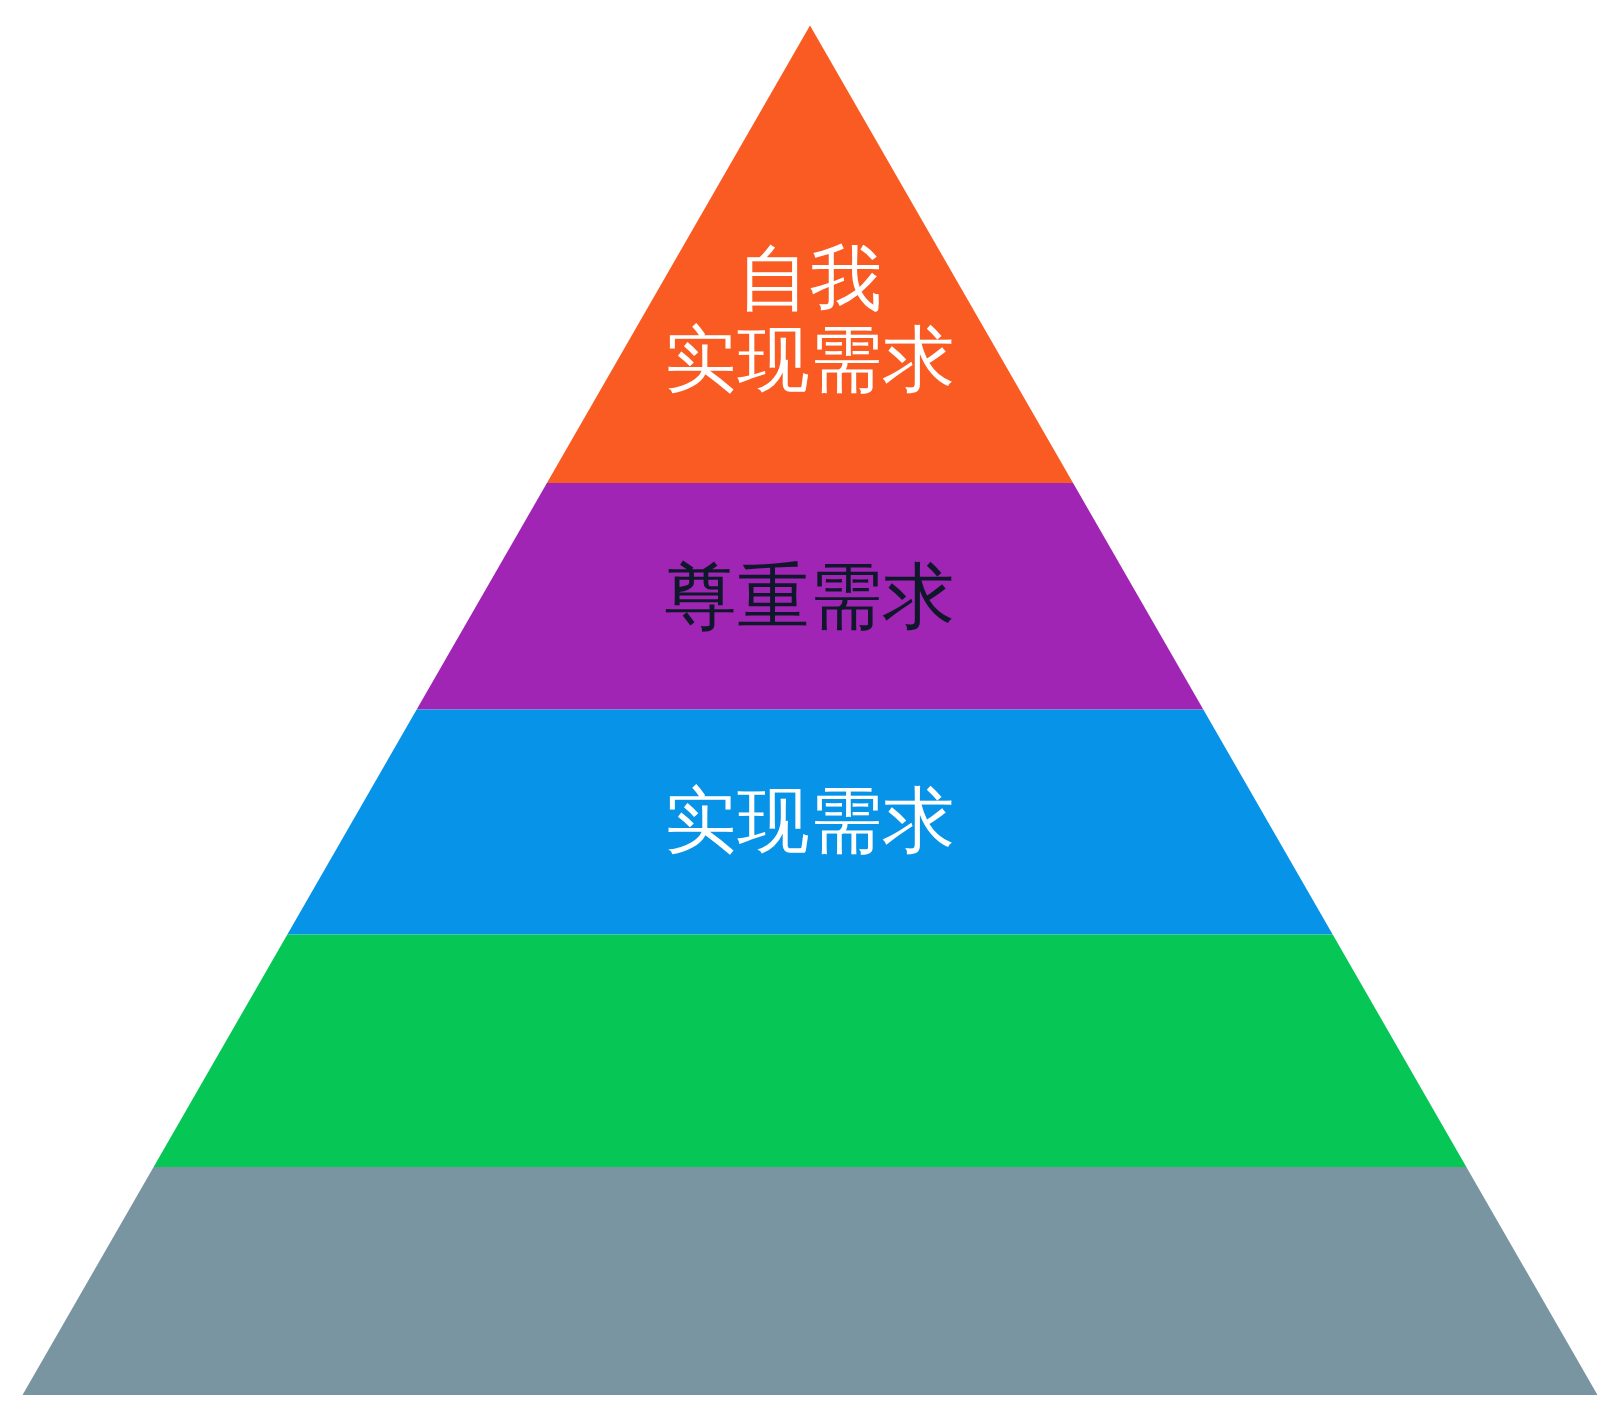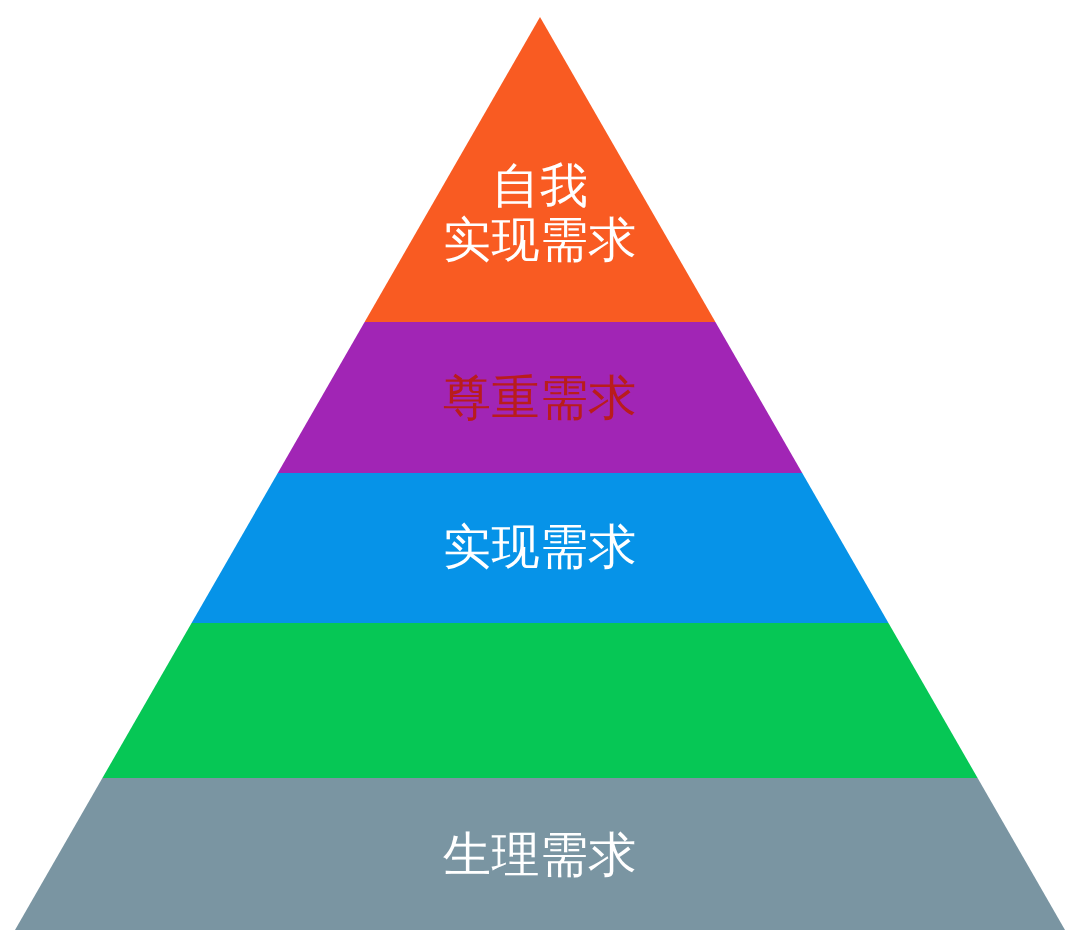--- a/index.html
+++ b/index.html
@@ -65,20 +65,19 @@
       <rect id="band-level-4" x="0" y="322" width="1080" height="151" fill="#A125B5"></rect>
       <rect id="band-level-3" x="0" y="473" width="1080" height="150" fill="#0693E8"></rect>
       <rect id="band-level-2" x="0" y="623" width="1080" height="155" fill="#06C755"></rect>
       <rect id="band-level-1" x="0" y="778" width="1080" height="167" fill="#7A95A2"></rect>
     </g>
   </svg>
 
   <div class="level-label" id="label-level-5" style="color: rgb(255, 255, 255);">自我
 实现需求</div>
 
-  <div class="level-label" id="label-level-4" style="color: #b91c1c;">尊重需求</div>
+  <div class="level-label" id="label-level-4" style="color: #0f172a;">尊重需求</div>
 
   <div class="level-label" id="label-level-3" style="color: rgb(255, 255, 255);">实现需求</div>
 
 
-  <div class="level-label" id="label-level-1" style="color: rgb(255, 255, 255);">生理需求</div>
 
 </div>
 
 </body></html>

